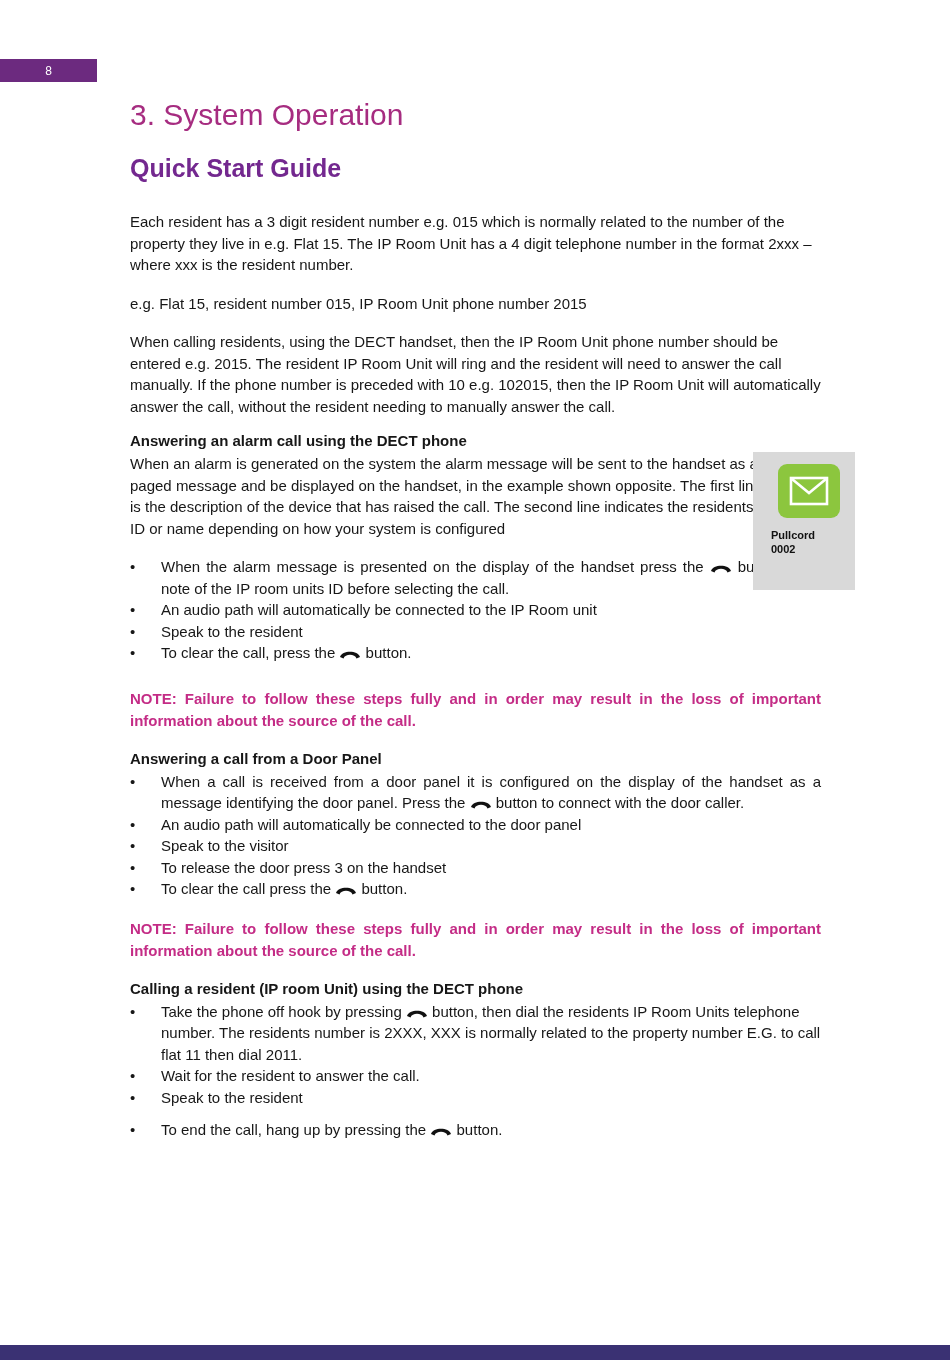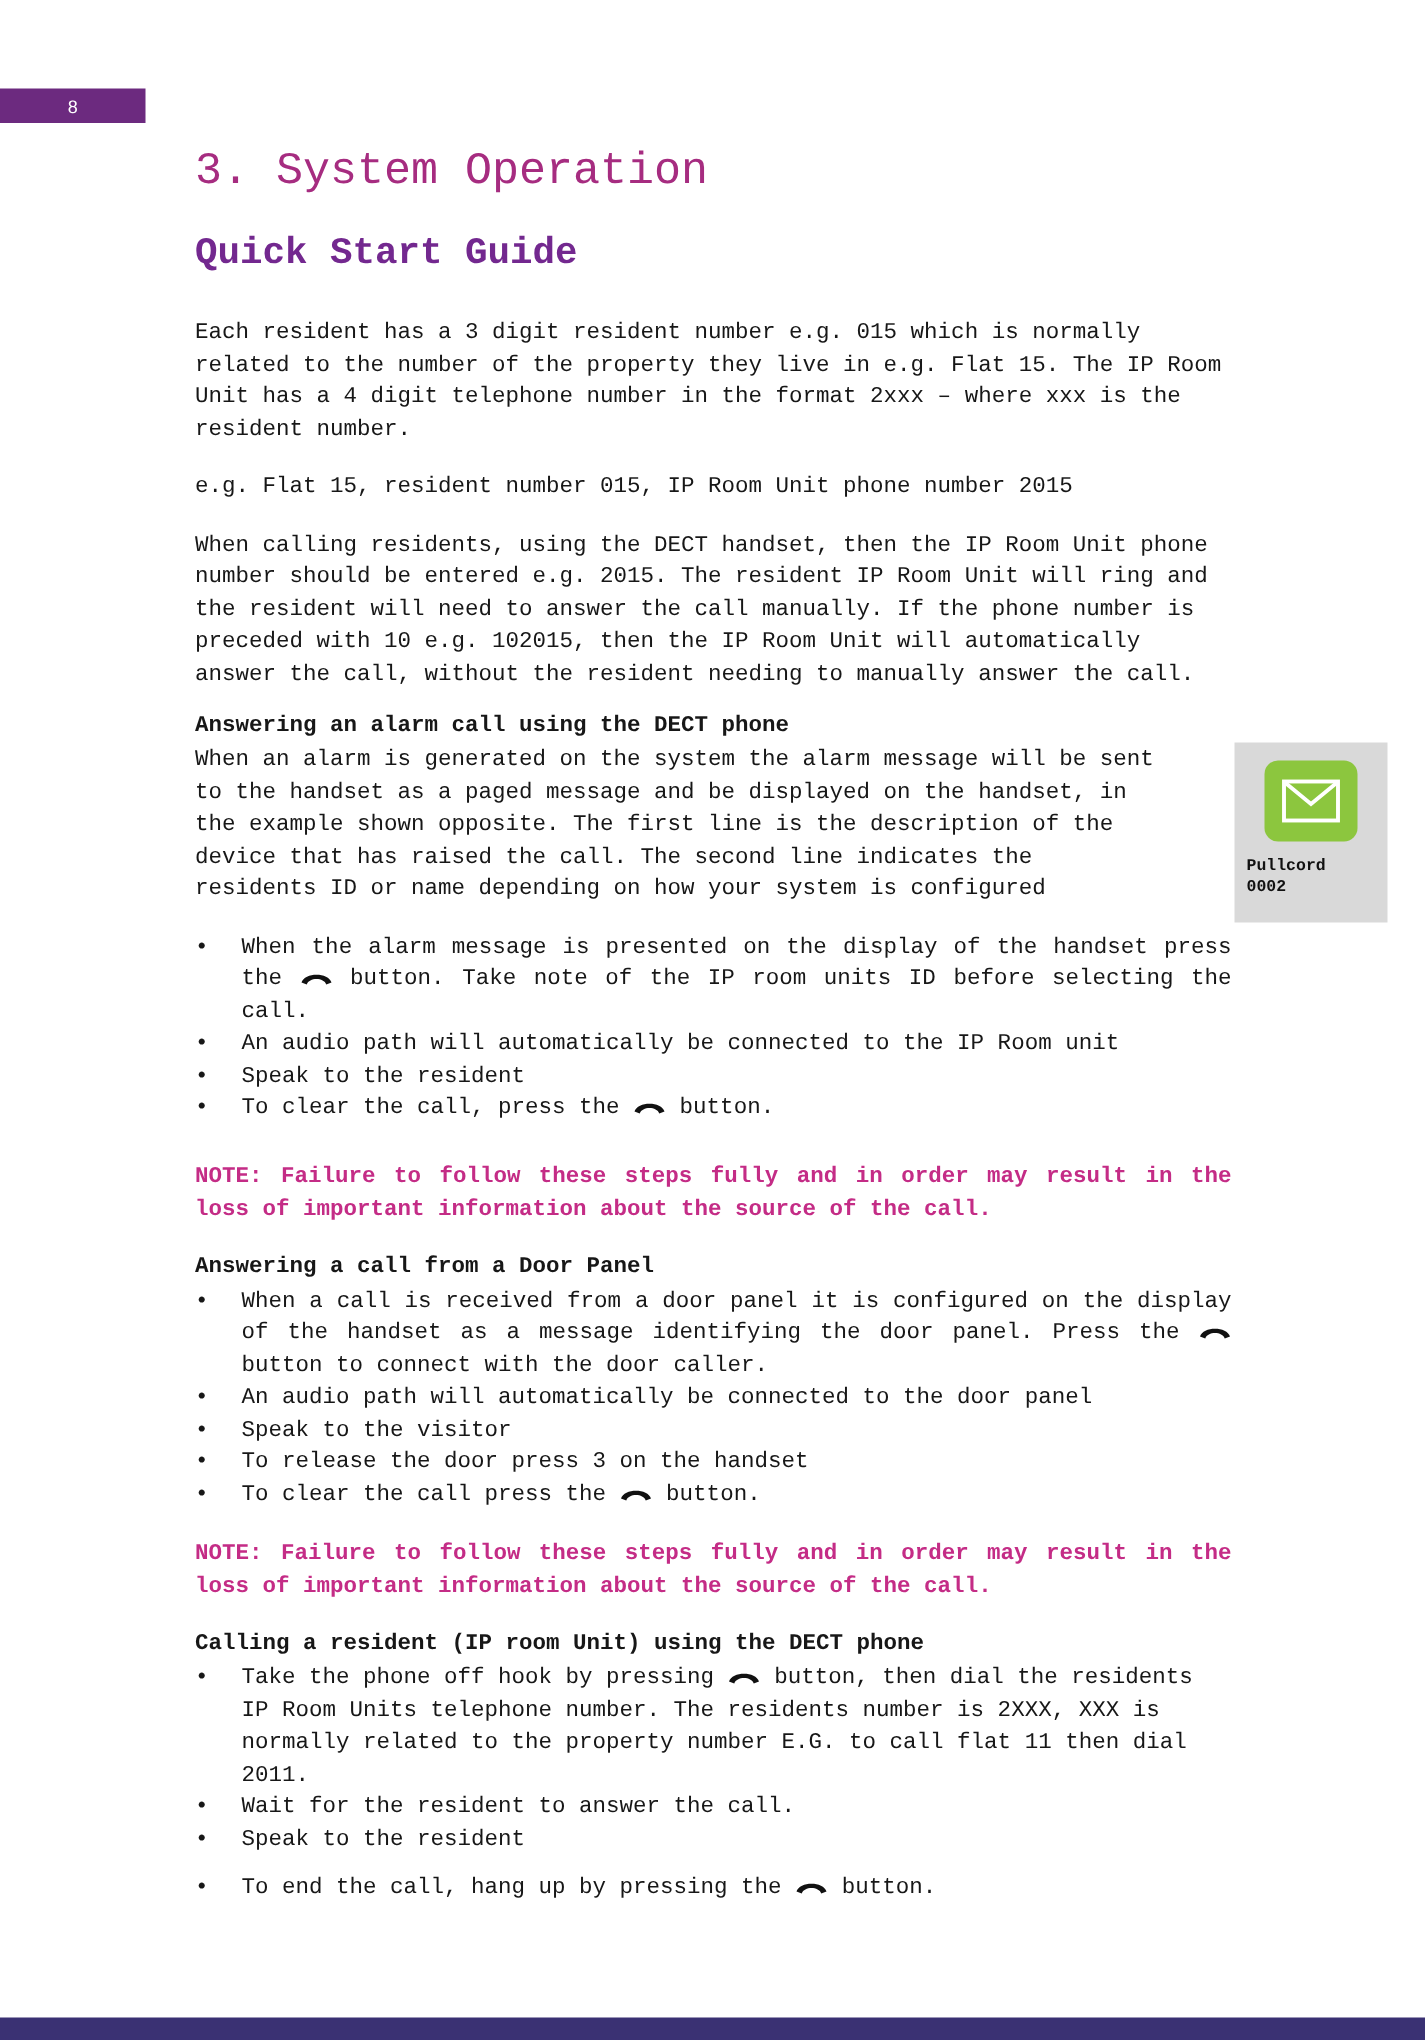--- a/index.html
+++ b/index.html
@@ -17,21 +17,20 @@
     width: 97px; height: 23px;
     background: #6C2A7F;
     color: #ffffff;
     display: flex; align-items: center; justify-content: center;
     font-size: 12px;
   }
   .content {
     position: absolute;
     left: 130px; top: 98px;
     width: 691px;
-    font-family: Liberation Mono, monospace;
   }
   h1.doc-title {
     color: #A62C80;
     font-size: 30px;
     font-weight: 400;
     margin-bottom: 22px;
   }
   h2.doc-subtitle {
     color: #73288F;
     font-size: 25px;
@@ -77,23 +76,24 @@
   .bullet .bullet-text {
     flex: 1;
     font-size: 15px;
     line-height: 21.5px;
   }
   .spaced-bullet { margin-top: 11px; }
   .handset-icon { display: inline-block; }
   .handset-icon svg { vertical-align: -1px; }
   .display-image {
     position: absolute;
-    left: 693px; top: 22px;
-    width: 102px; height: 120px;
+    left: 623px; top: 22px;
+    width: 102px; height: 138px;
     background: #D9D9D9;
+    padding-left: 10px;
   }
   .message-icon-card {
     width: 62px; height: 54px;
     margin: 12px auto 10px auto;
     background: #8CC63E;
     border-radius: 9px;
     display: flex; align-items: center; justify-content: center;
   }
   .display-label {
     padding-left: 8px;

